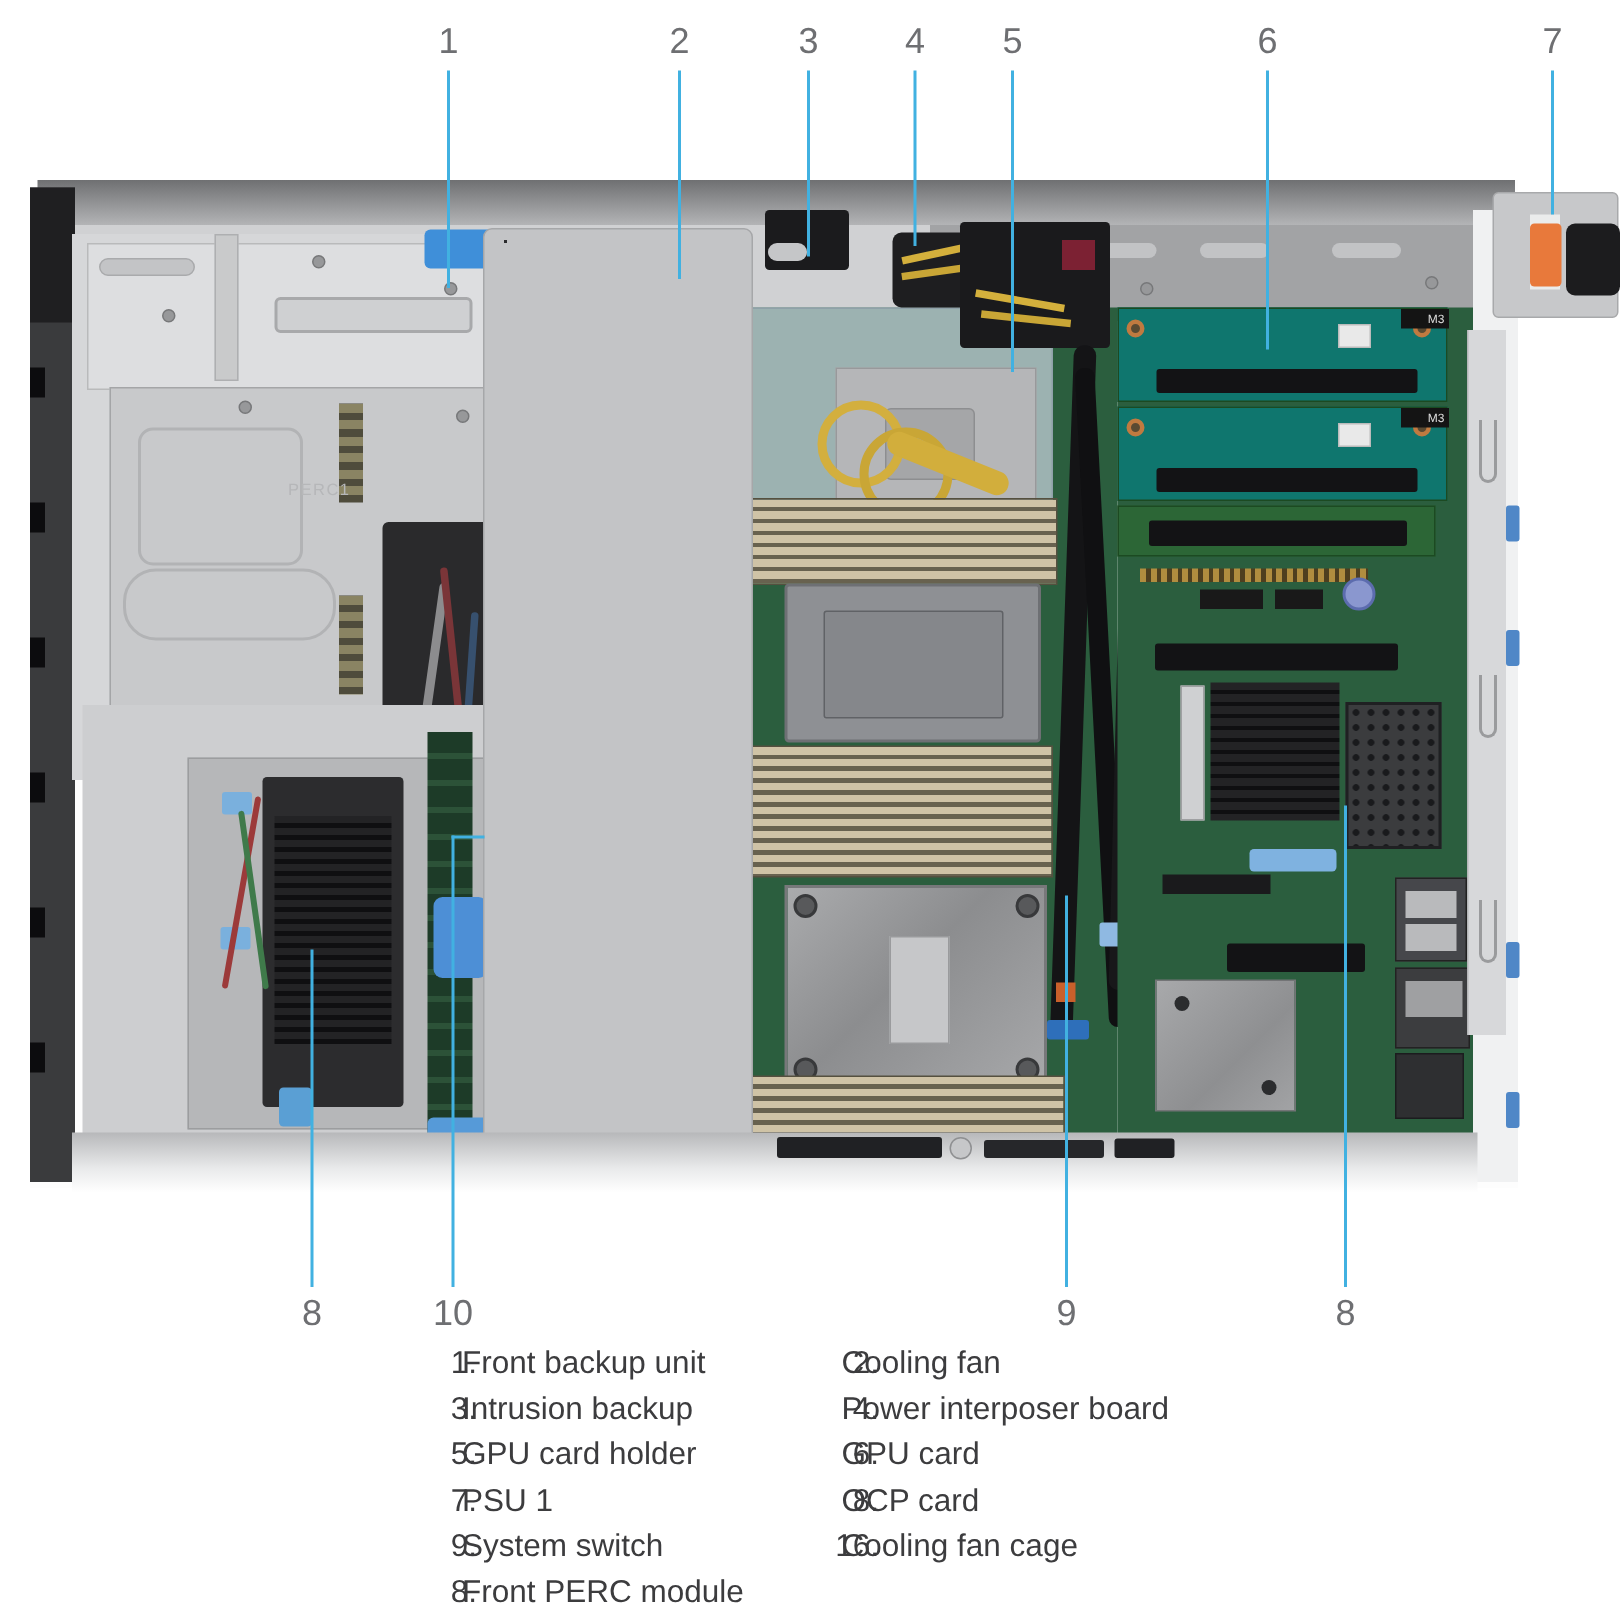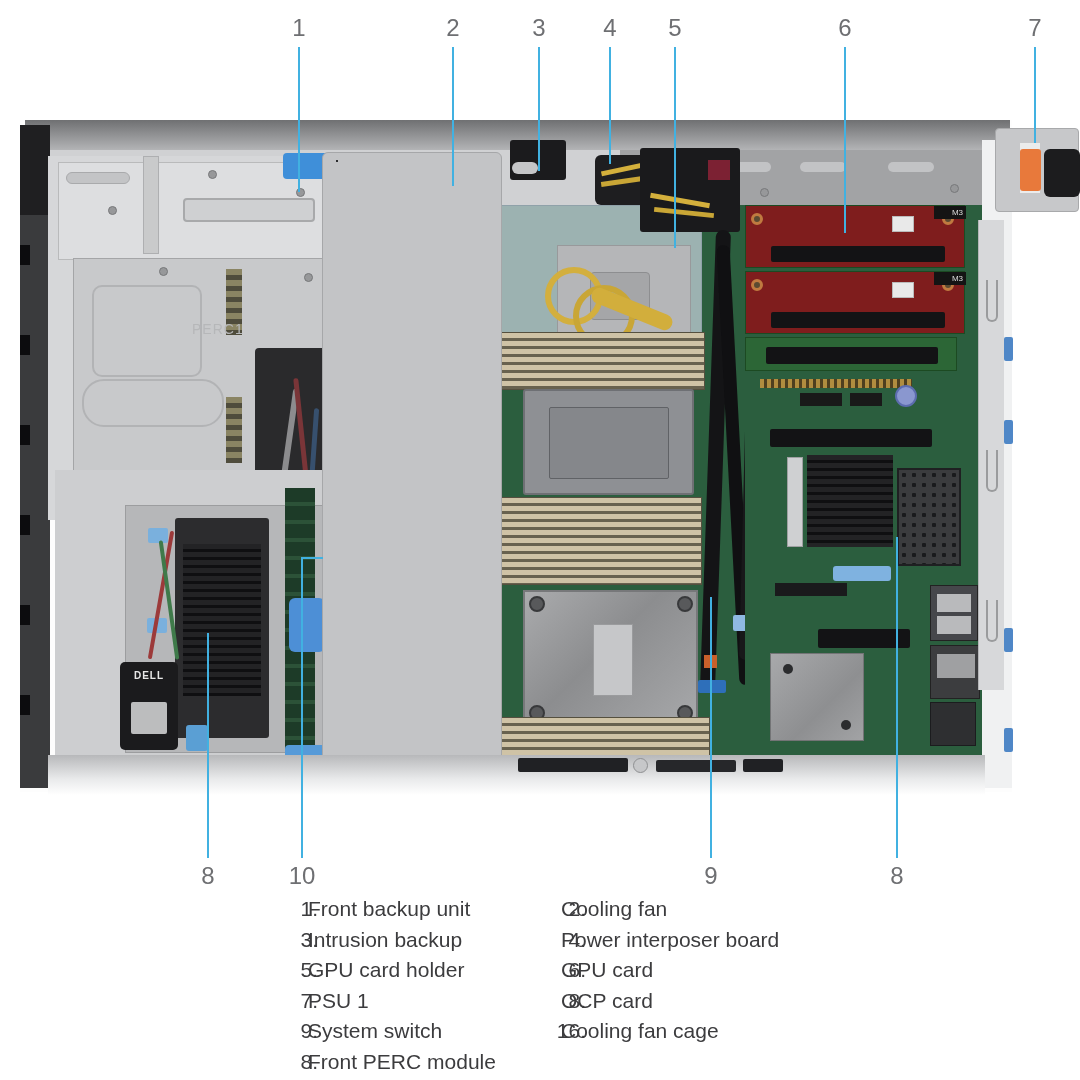--- a/index.html
+++ b/index.html
@@ -21,21 +21,21 @@
   .vent{width:46px;height:10px;border-radius:5px;background:#c2c3c5;}
   .dimm{background:repeating-linear-gradient(180deg,#cfc3a6 0 5px,#68624f 5px 8px);border:1px solid #55503f;}
   .fins{background:repeating-linear-gradient(180deg,#232325 0 5px,#0f0f11 5px 8px);}
   .uslot{width:12px;height:42px;border:2px solid #9a9b9d;border-top:none;border-radius:0 0 10px 10px;}
   .bclip{width:9px;height:24px;background:#4f87c7;border-radius:2px;}
   
   #fans{left:316px;top:40px;width:152px;height:596px;display:grid;position:absolute;
         grid-template-columns:1fr 1fr;grid-template-rows:repeat(4,1fr);gap:3px;}
   .fan{position:relative;background:#48494b;border:1px solid #2b2c2e;border-radius:5px;overflow:hidden;}
   .fan-arc{left:50%;bottom:-1px;transform:translateX(-50%);width:58px;height:29px;background:#161618;border-radius:29px 29px 0 0;}
-  .riser{width:220px;height:63px;background:#7f1d1d;border:1px solid #1c4a22;}
+  .riser{width:220px;height:63px;background:#0f766e;border:1px solid #1c4a22;}
   .rslot{left:25px;top:40px;width:174px;height:16px;background:#131315;border-radius:2px;}
   .rhole{width:12px;height:12px;border-radius:50%;border:3px solid #c07a40;background:#5a4a32;}
   .rtag{left:188px;top:0;width:32px;height:13px;background:#141414;color:#ddd;font-size:8px;
         text-align:right;padding-right:3px;line-height:13px;}
   .wlab{background:#e9e9e9;border:1px solid #bbb;}
 </style>
 </head>
 <body>
 
 <div id="stage">
@@ -69,21 +69,21 @@
       <div style="left:18px;top:16px;width:64px;height:12px;background:#c3c4c6;border:1px solid #a9aaac;border-radius:6px;"></div>
       <div style="left:135px;top:42px;width:132px;height:24px;background:#cfd0d2;border:2px solid #a8a9ab;border-radius:4px;"></div>
       <div class="screw" style="left:248px;top:32px;"></div>
       <div class="screw" style="left:60px;top:50px;"></div>
       <div class="screw" style="left:160px;top:14px;"></div>
       <div style="left:25px;top:102px;width:252px;height:258px;background:#c8c9cb;border:1px solid #a4a5a7;">
         <div style="left:18px;top:26px;width:110px;height:92px;border:2px solid #b2b3b5;border-radius:10px;"></div>
         <div style="left:8px;top:120px;width:142px;height:48px;border:2px solid #b2b3b5;border-radius:22px;"></div>
         <div style="left:152px;top:10px;width:16px;height:66px;background:repeating-linear-gradient(180deg,#8a8463 0 6px,#4f4c3c 6px 11px);"></div>
         <div style="left:152px;top:138px;width:16px;height:66px;background:repeating-linear-gradient(180deg,#8a8463 0 6px,#4f4c3c 6px 11px);"></div>
-        <div style="left:118px;top:62px;font-size:14px;color:#b6b7b9;letter-spacing:1px;">PERC1</div>
+        <div style="left:118px;top:62px;font-size:11px;color:#b6b7b9;letter-spacing:1px;">PERC1</div>
         <div class="screw" style="left:85px;top:8px;"></div>
         <div class="screw" style="left:230px;top:14px;"></div>
         <div class="screw" style="left:196px;top:112px;"></div>
         <div class="screw" style="left:238px;top:148px;"></div>
         <div style="left:58px;top:226px;width:52px;height:20px;background:#b9babc;border-radius:4px;"></div>
       </div>
     </div>
 
     <div style="left:235px;top:228px;width:80px;height:240px;background:#2a2a2c;border-radius:4px;">
       <div style="left:18px;top:150px;width:28px;height:44px;background:#e6e6e3;transform:rotate(12deg);"></div>
@@ -91,24 +91,20 @@
       <div style="left:45px;top:30px;width:5px;height:130px;background:#7a3538;transform:rotate(-6deg);border-radius:3px;"></div>
       <div style="left:55px;top:60px;width:5px;height:120px;background:#37506e;transform:rotate(4deg);border-radius:3px;"></div>
     </div>
 
     <div style="left:35px;top:350px;width:277px;height:305px;background:#cdced0;">
       <div style="left:70px;top:35px;width:200px;height:248px;background:#b6b7b9;border:1px solid #9c9d9f;"></div>
       <div style="left:230px;top:18px;width:30px;height:282px;background:repeating-linear-gradient(180deg,#1d3b28 0 14px,#2c5238 14px 18px);"></div>
       <div style="left:234px;top:128px;width:36px;height:54px;background:#4d8fd6;border-radius:6px;"></div>
       <div style="left:120px;top:48px;width:94px;height:220px;background:#2c2c2e;border-radius:3px;"></div>
       <div class="fins" style="left:128px;top:74px;width:78px;height:152px;"></div>
-      <div style="left:65px;top:192px;width:58px;height:88px;background:#1b1b1d;border-radius:5px;">
-        <div style="left:0;top:8px;width:58px;text-align:center;color:#e8e8e8;font-weight:bold;font-size:10px;letter-spacing:1px;">DELL</div>
-        <div style="left:11px;top:40px;width:36px;height:32px;background:#d8d9da;opacity:.85;border-radius:2px;"></div>
-      </div>
       <div style="left:93px;top:58px;width:20px;height:15px;background:#7ab0dd;border-radius:2px;"></div>
       <div style="left:92px;top:148px;width:20px;height:15px;background:#7ab0dd;border-radius:2px;"></div>
       <div style="left:131px;top:255px;width:22px;height:26px;background:#5a9fd4;border-radius:3px;"></div>
       <div style="left:104px;top:60px;width:4px;height:130px;background:#9c3a3a;transform:rotate(10deg);border-radius:2px;"></div>
       <div style="left:112px;top:70px;width:4px;height:120px;background:#3f7a4a;transform:rotate(-8deg);border-radius:2px;"></div>
       <div style="left:230px;top:275px;width:80px;height:26px;background:#569ad8;border-radius:4px;"></div>
     </div>
 
     <div style="left:477px;top:85px;width:248px;height:570px;background:#2b5e3e;">
       <div style="left:0;top:0;width:205px;height:142px;background:rgba(188,203,210,.78);border:1px solid #8fa1a9;"></div>

